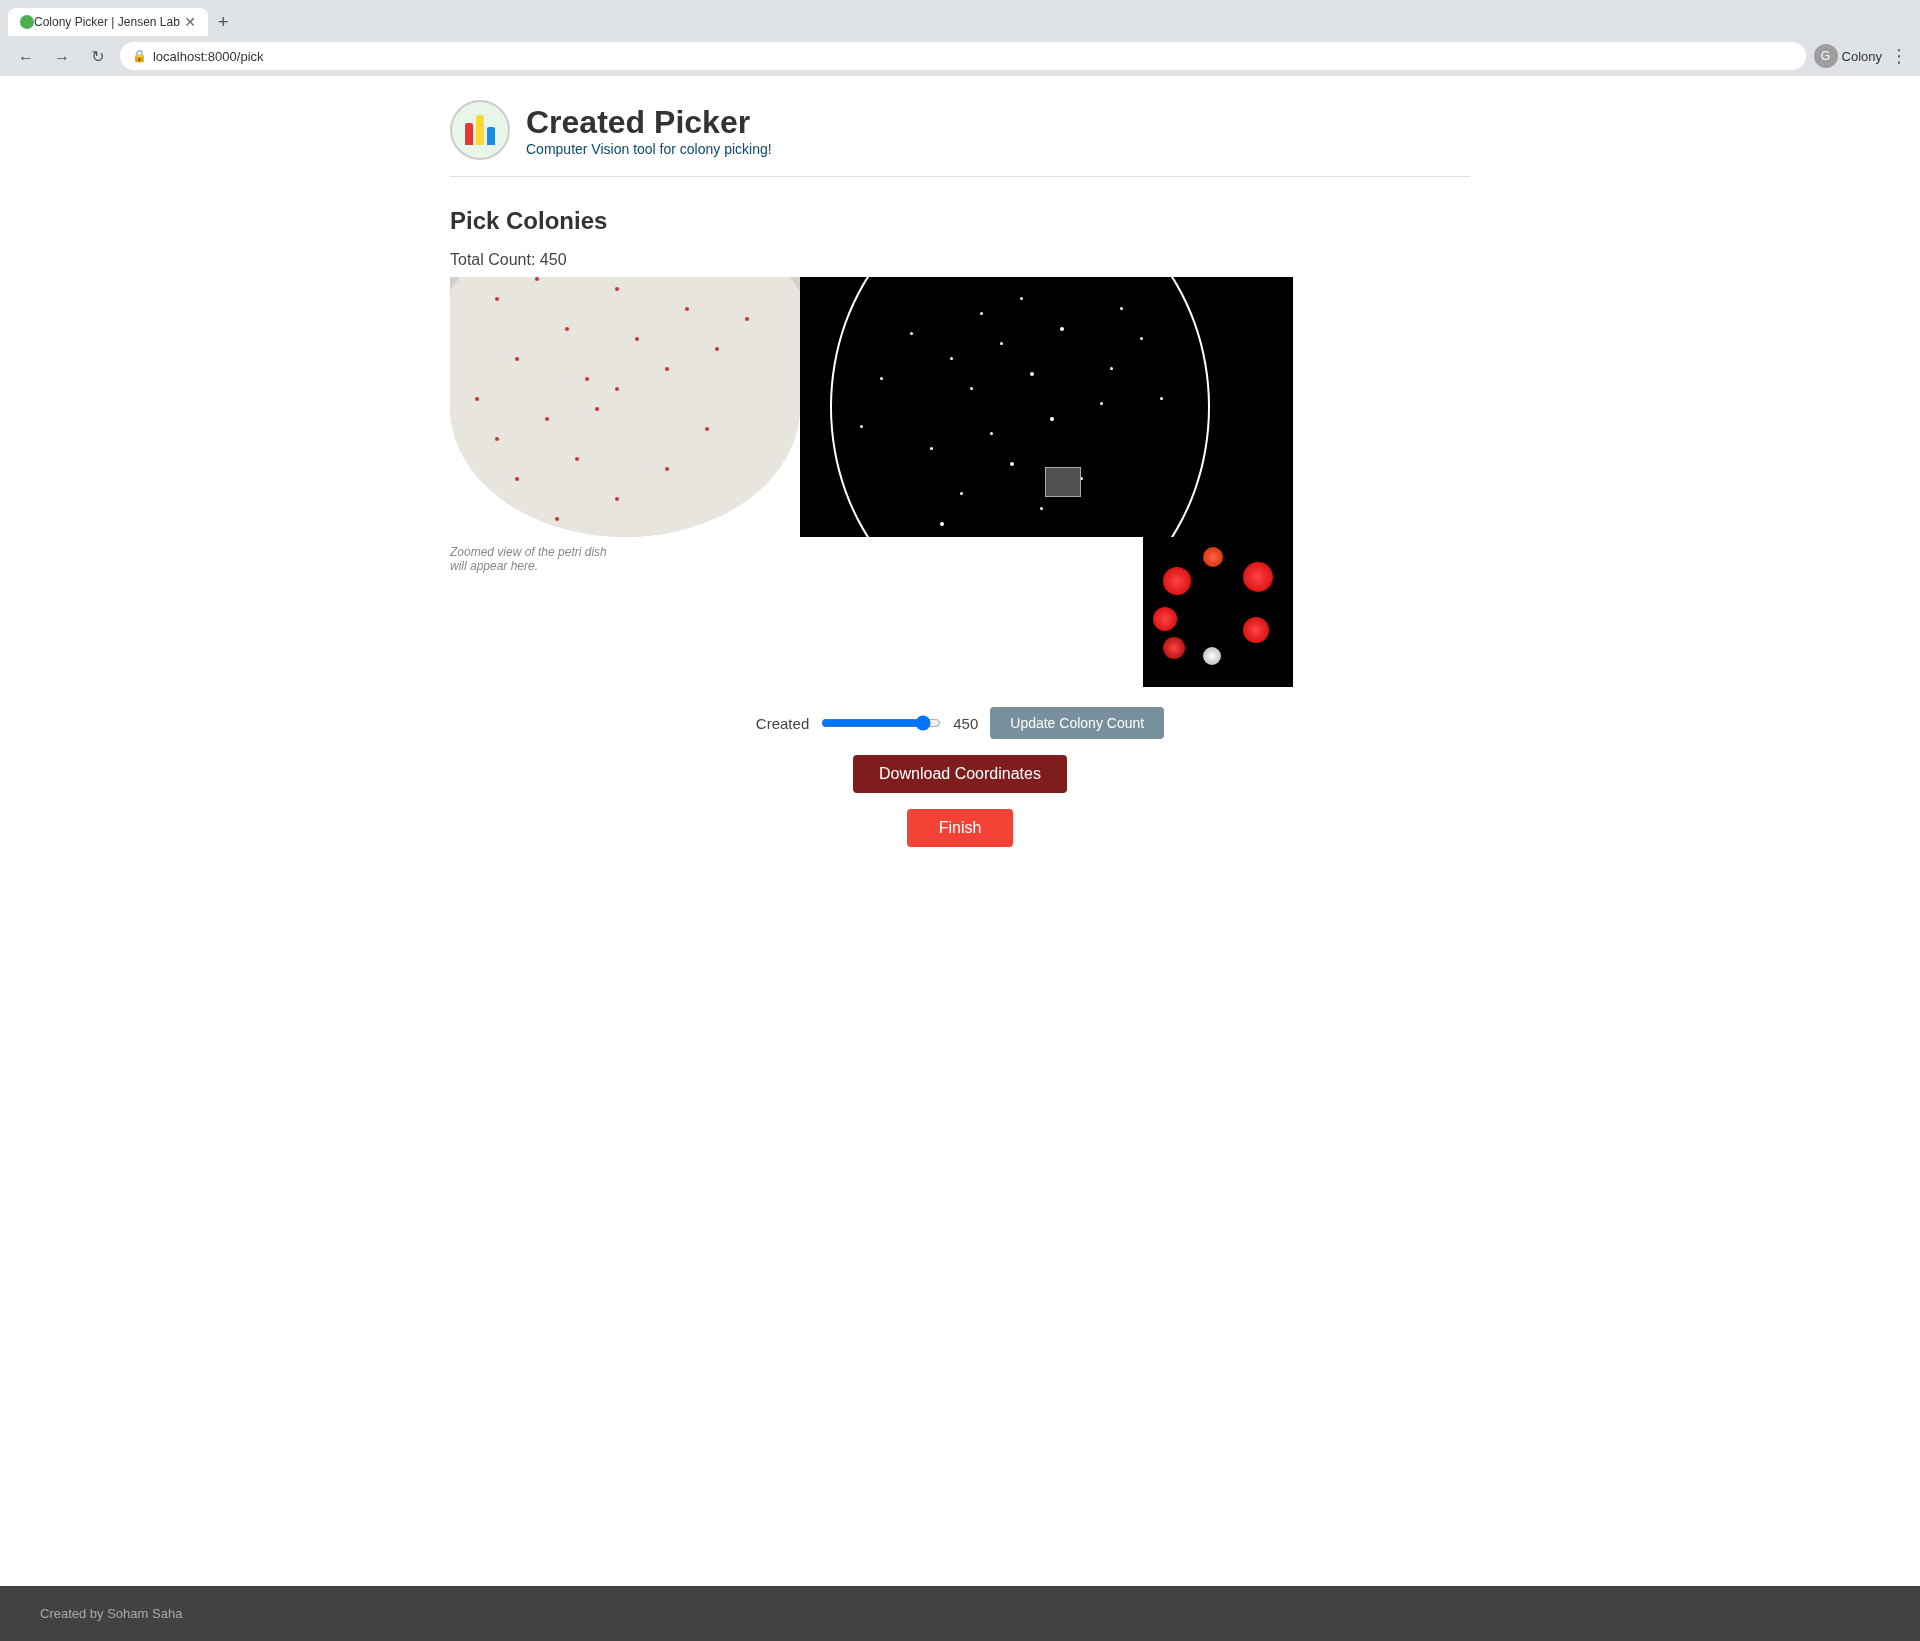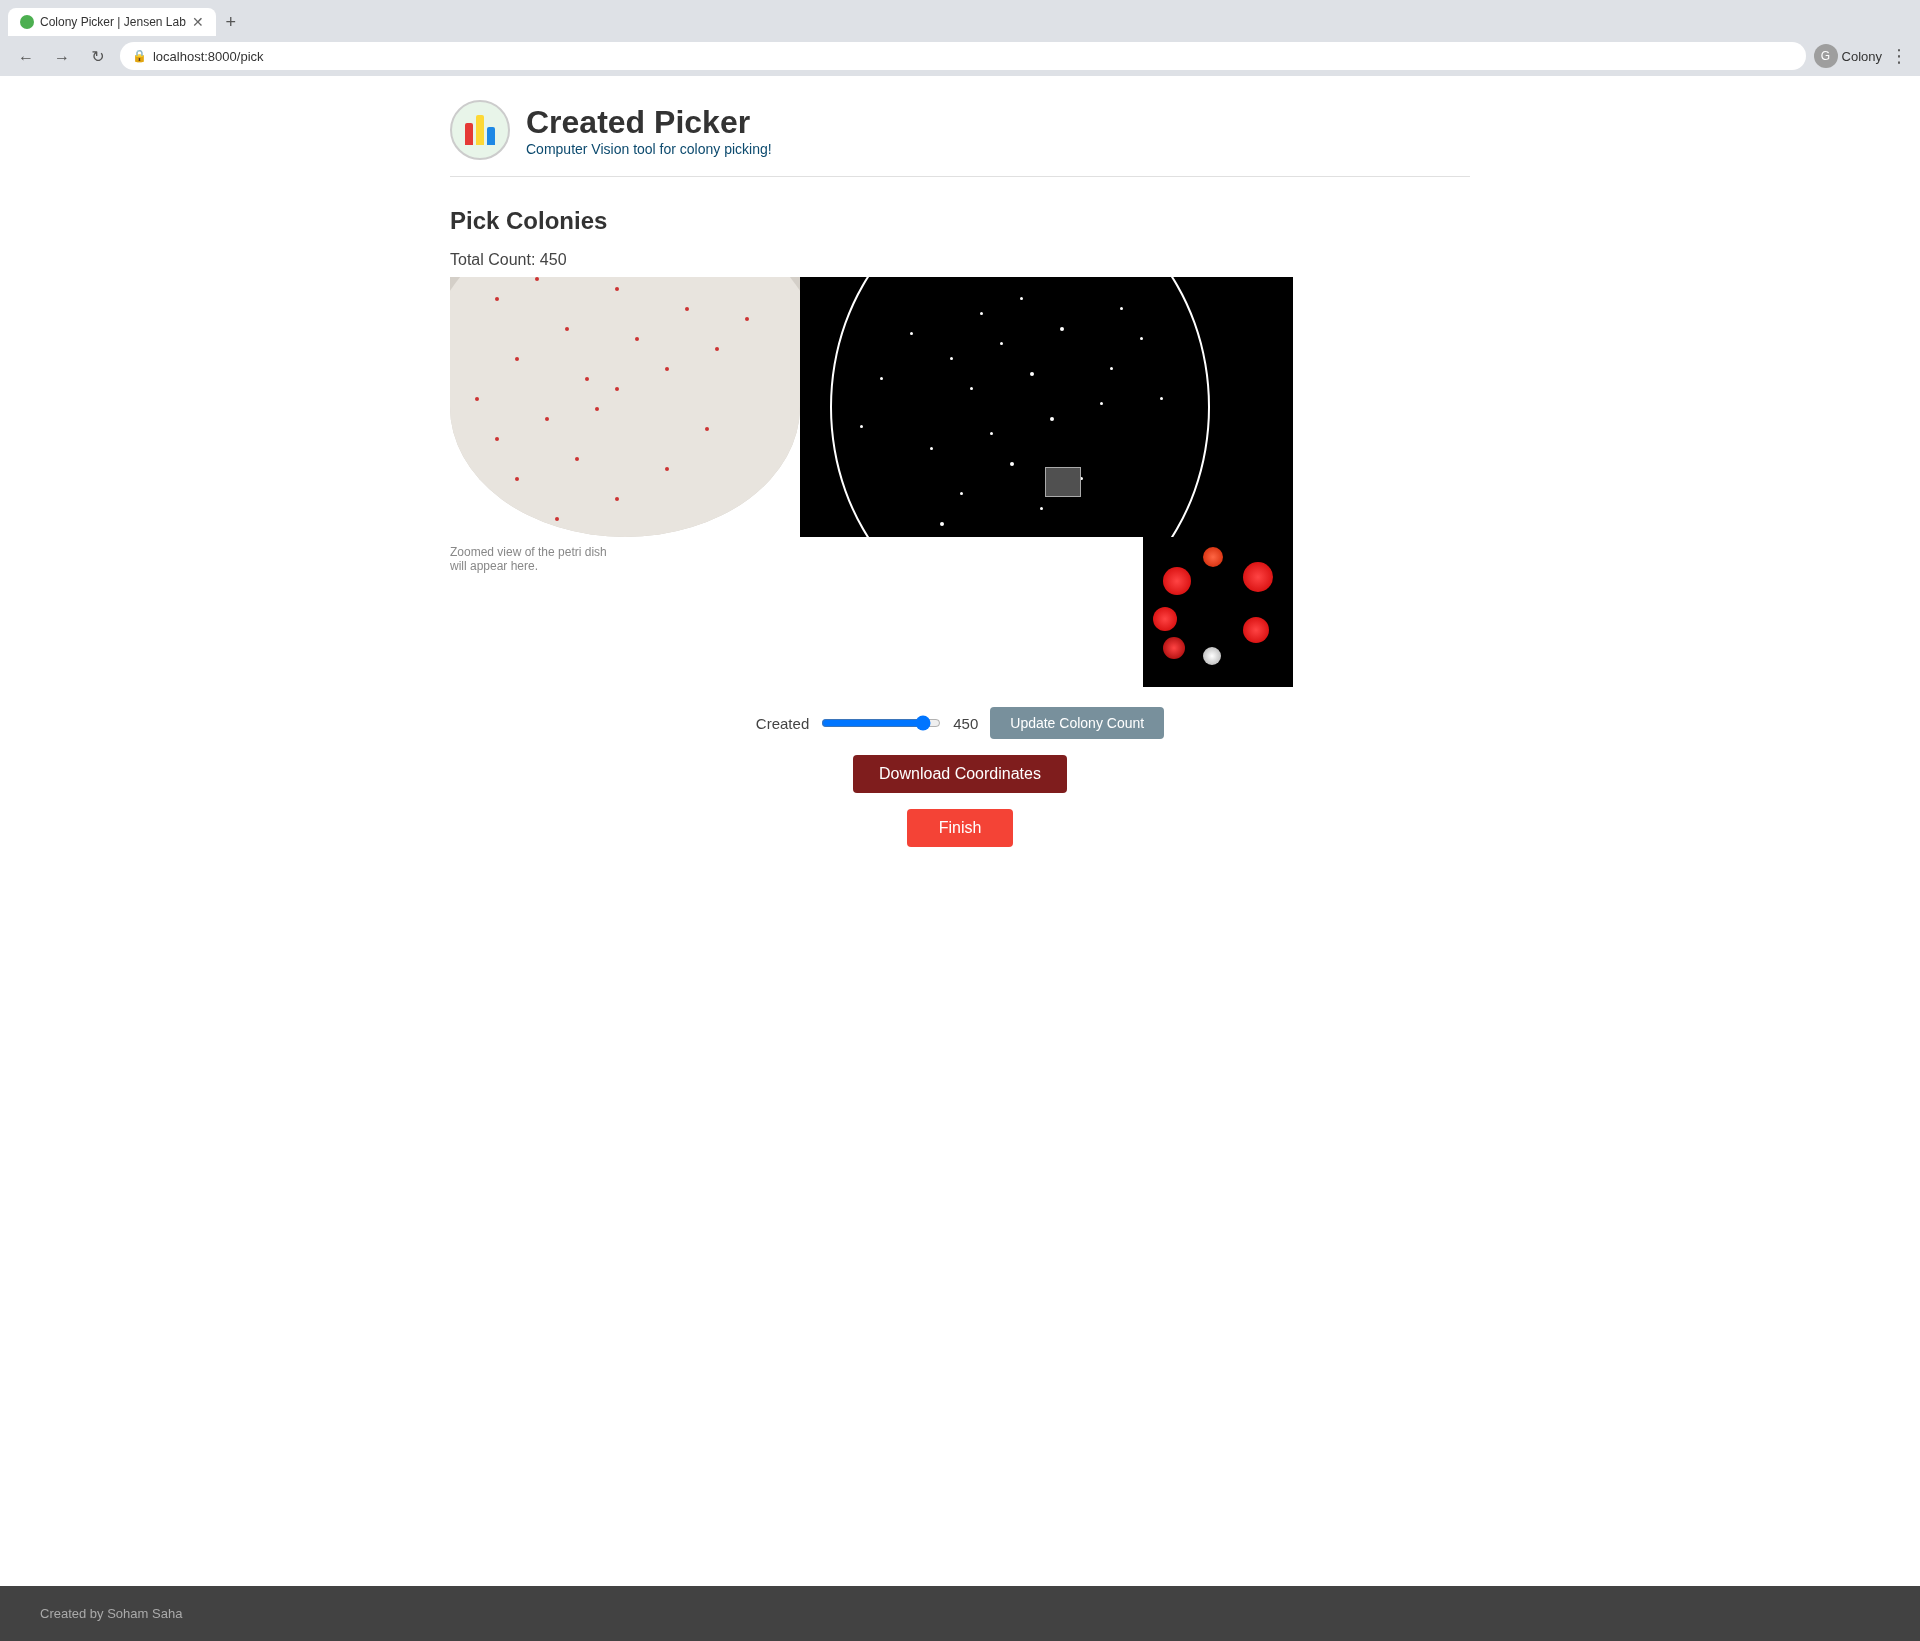--- a/index.html
+++ b/index.html
@@ -19,21 +19,21 @@
     }
     .tab {
       display: flex;
       align-items: center;
       background: #fff;
       border-radius: 8px 8px 0 0;
       padding: 0 12px;
       height: 28px;
       font-size: 12px;
       color: #333;
-      gap: 6px;
+      gap: 0;
       min-width: 200px;
     }
     .tab-favicon {
       width: 14px; height: 14px;
       background: #4CAF50;
       border-radius: 50%;
       flex-shrink: 0;
     }
     .tab-close {
       margin-left: auto;
@@ -165,20 +165,21 @@
       font-size: 16px;
       color: #444;
       margin-bottom: 8px;
     }
 
     
     .image-container {
       position: relative;
       width: 843px;
       margin-bottom: 0;
+      font-style: italic;
     }
     .main-image {
       width: 843px;
       height: 260px;
       display: block;
       position: relative;
       overflow: hidden;
     }
     .petri-section {
       position: absolute;

